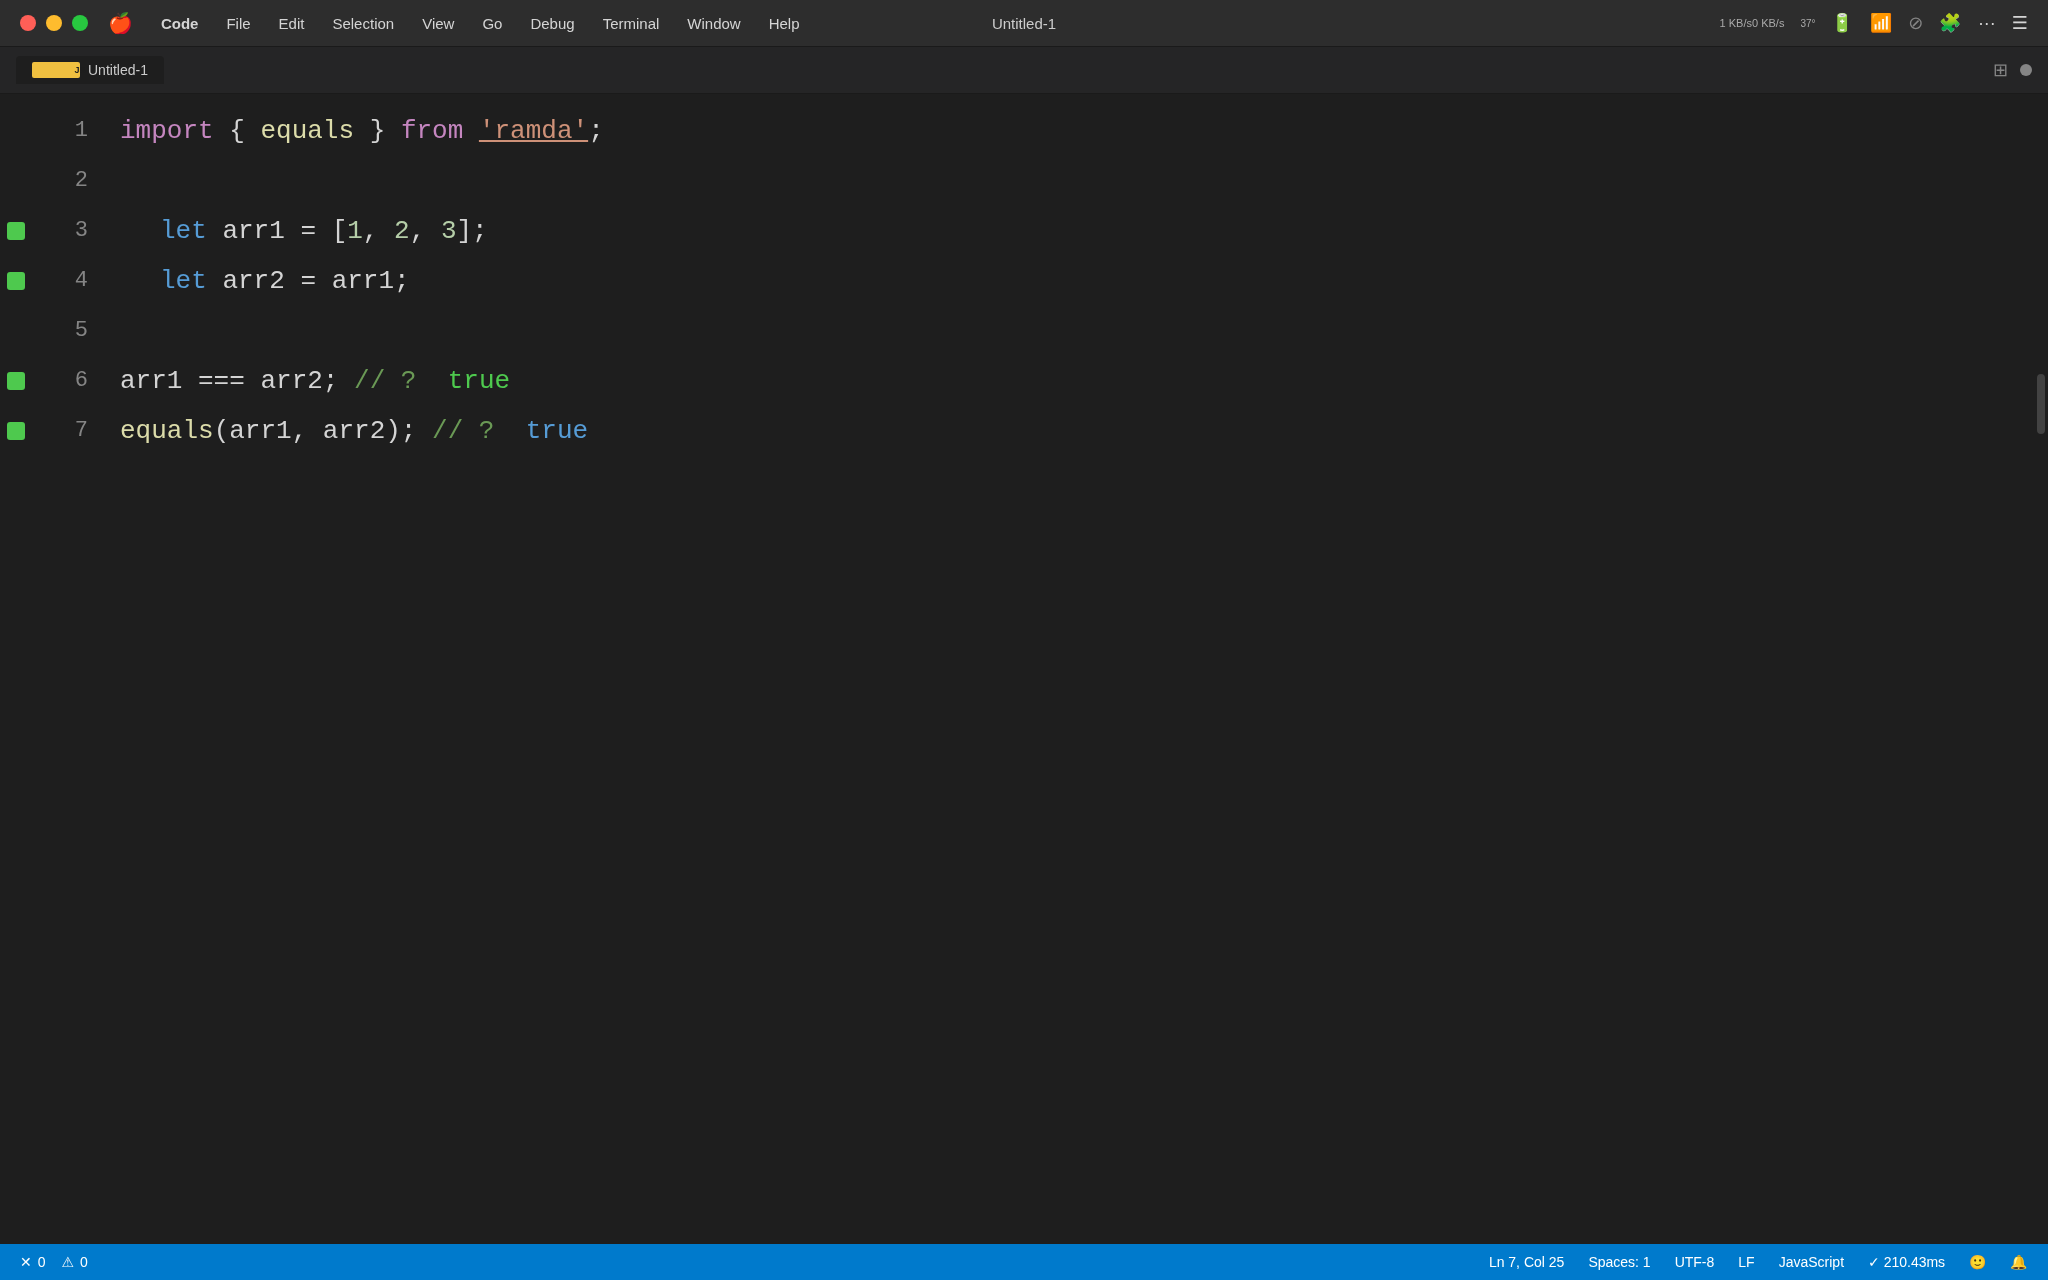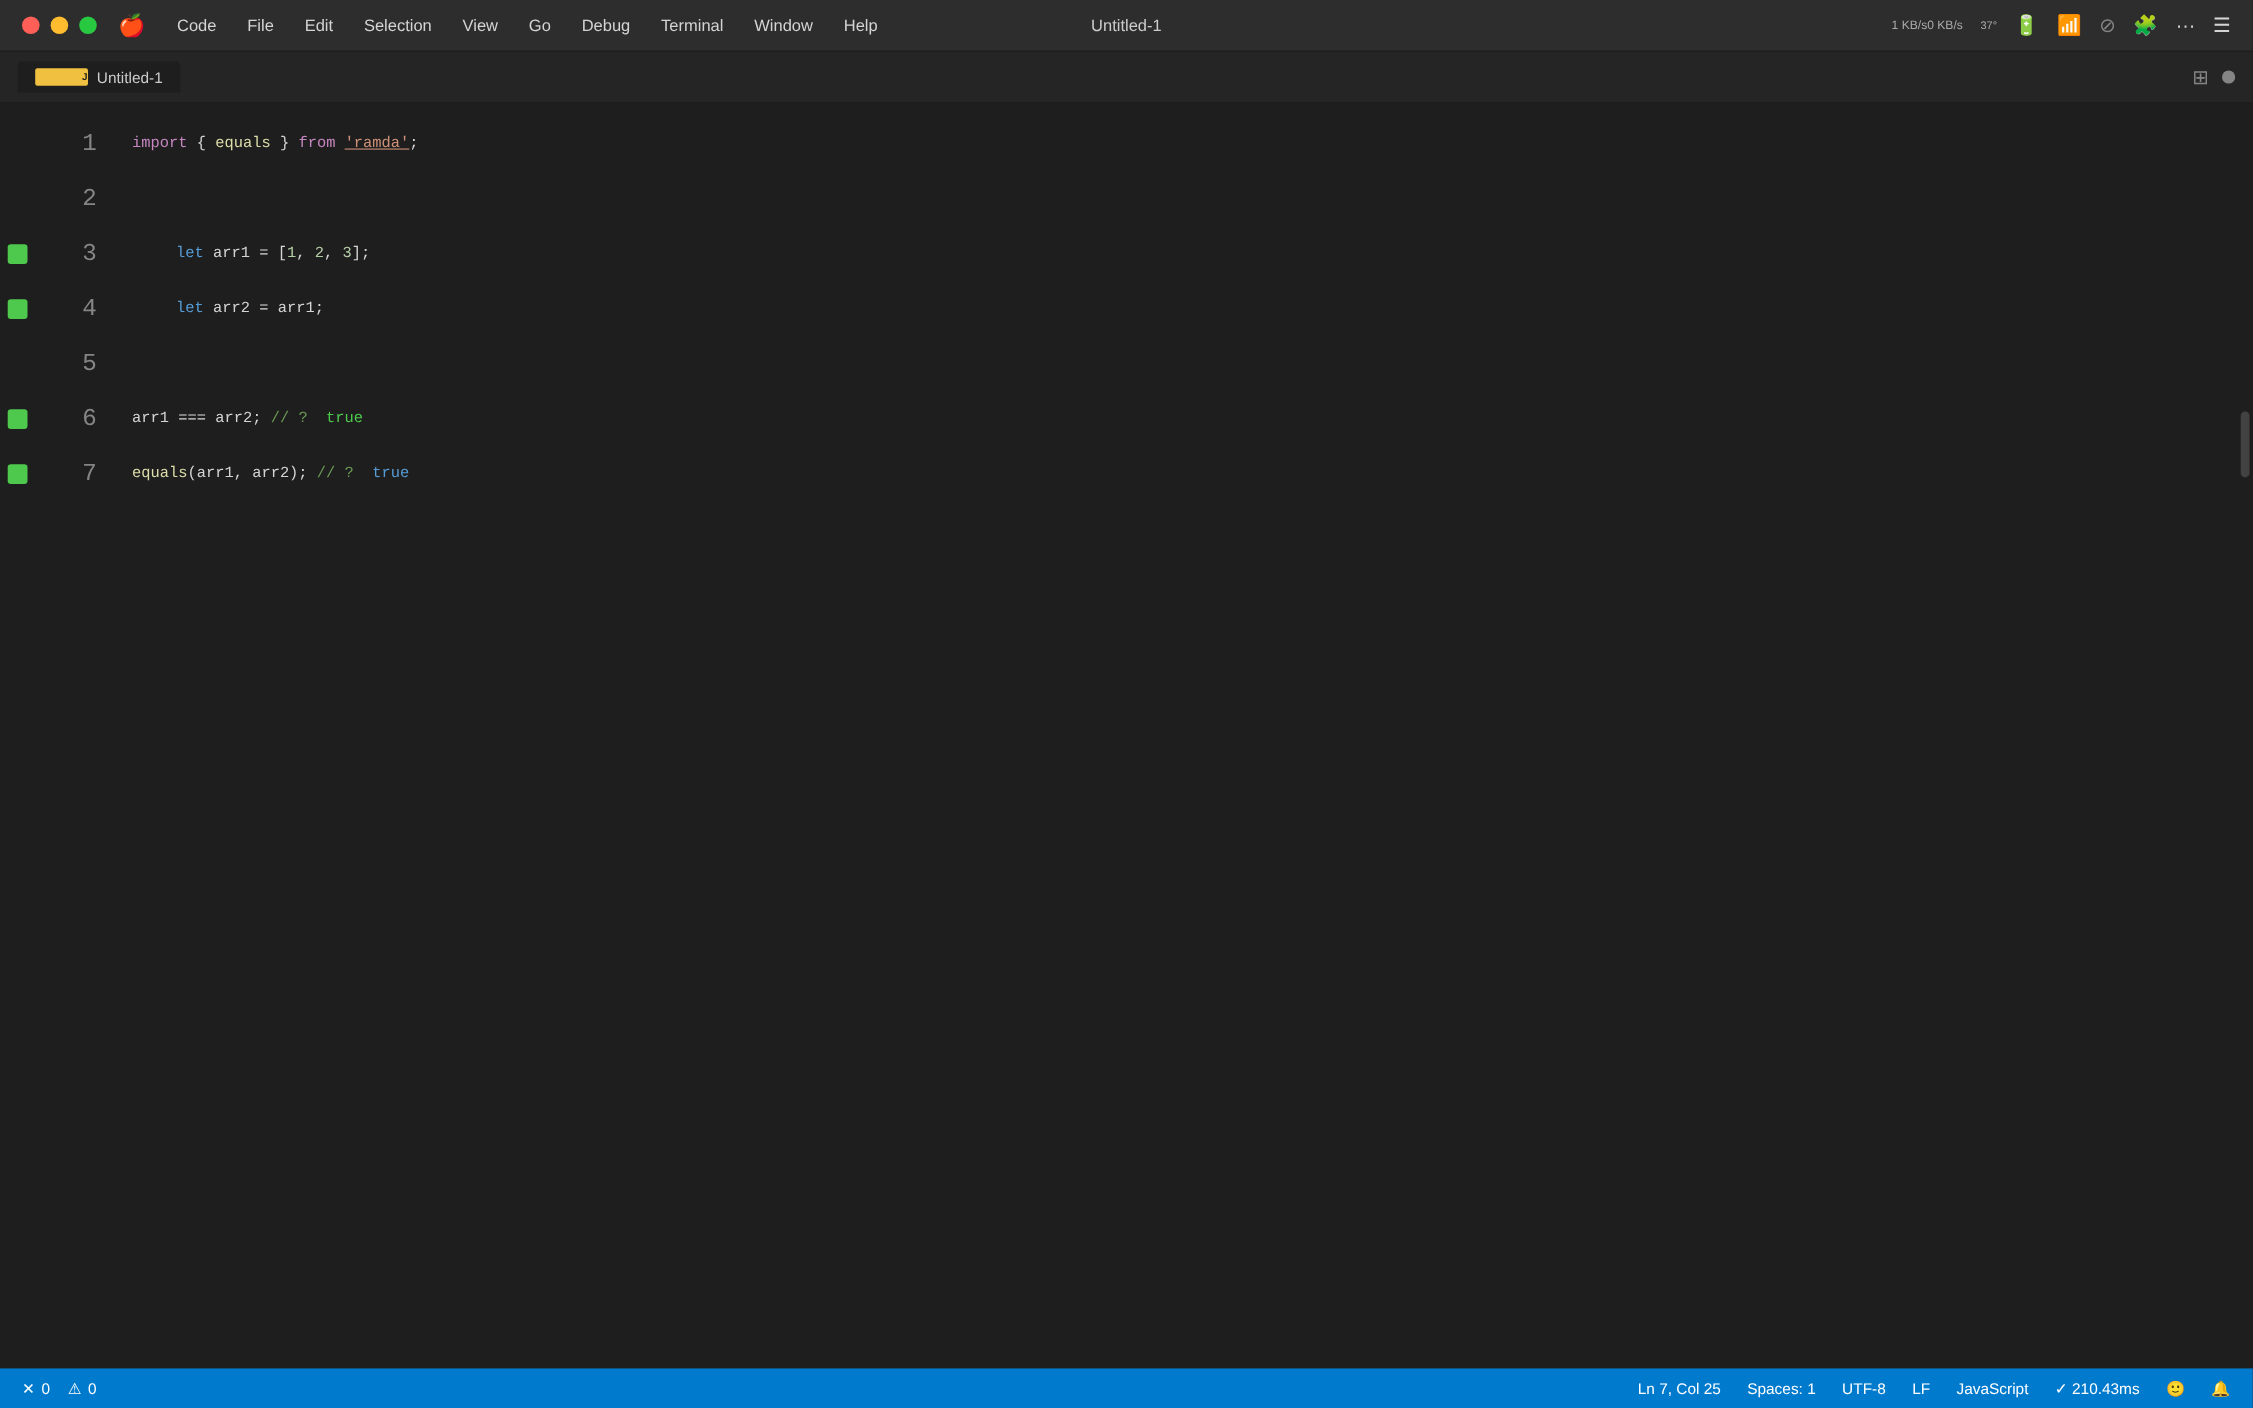--- a/index.html
+++ b/index.html
@@ -47,21 +47,21 @@
       display: flex;
       align-items: center;
       gap: 28px;
     }
     .menu-item {
       font-size: 15px;
       color: #d4d4d4;
       cursor: default;
       white-space: nowrap;
     }
-    .menu-item.bold { font-weight: 400; }
+    .menu-item.bold { font-weight: 700; }
 
     .titlebar-center {
       position: absolute;
       left: 50%;
       transform: translateX(-50%);
       font-size: 15px;
       color: #cccccc;
     }
 
     .titlebar-right {
@@ -168,21 +168,21 @@
       width: 18px;
       height: 18px;
       background: #4ec94e;
       border-radius: 3px;
     }
 
     .code-area {
       flex: 1;
       padding: 12px 0;
       font-family: 'SF Mono', 'Menlo', 'Monaco', 'Courier New', monospace;
-      font-size: 14px;
+      font-size: 26px;
       line-height: 50px;
       overflow: hidden;
     }
 
     .code-line {
       display: flex;
       align-items: center;
       padding-left: 8px;
       white-space: pre;
     } 

